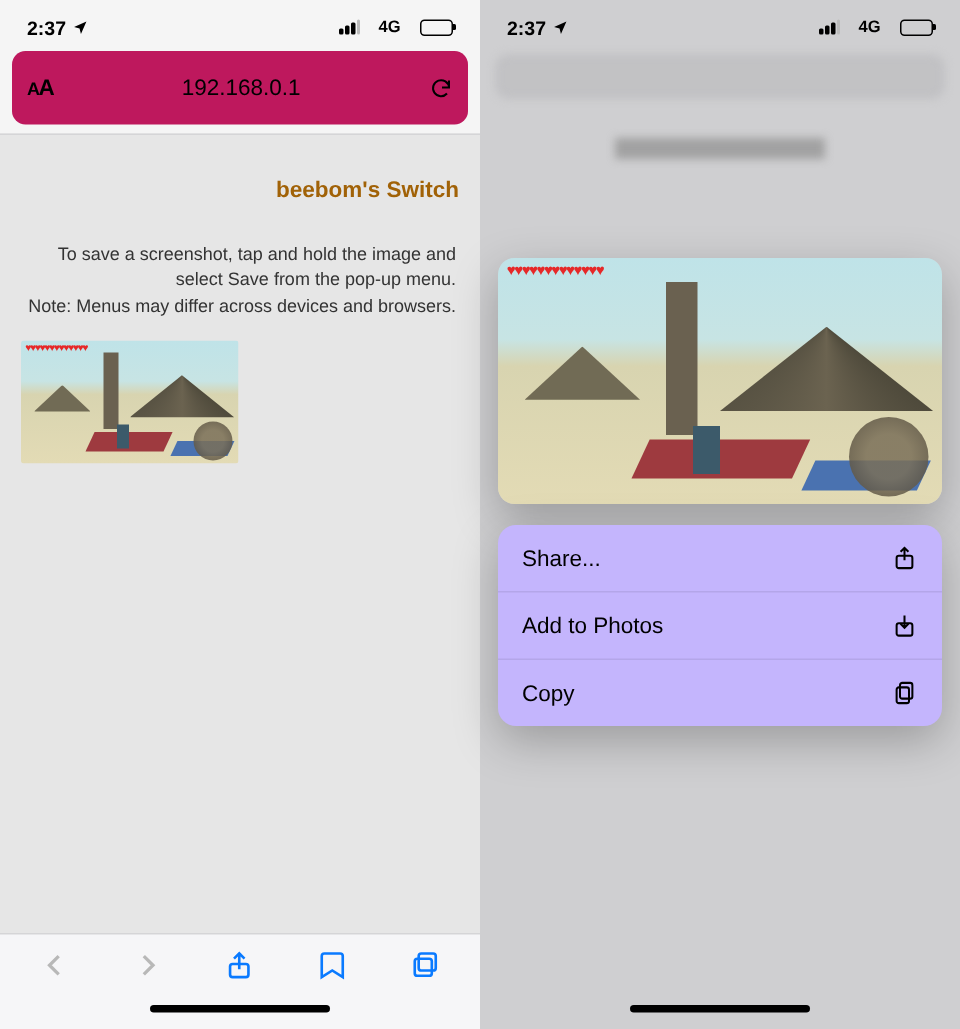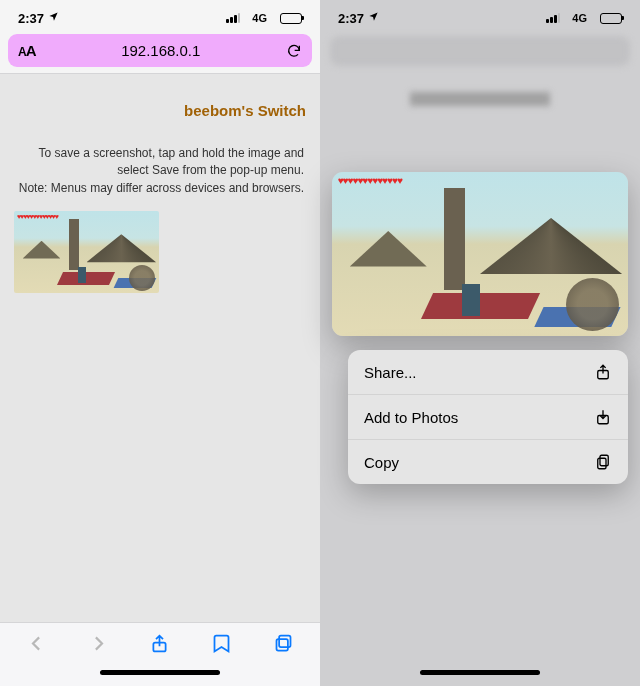--- a/index.html
+++ b/index.html
@@ -3,33 +3,33 @@
   <meta charset="utf-8">
   <style>
     * { margin: 0; padding: 0; box-sizing: border-box; font-family: -apple-system, 'Helvetica Neue', Helvetica, Arial, sans-serif; }
     body { width: 640px; height: 686px; display: flex; overflow: hidden; }
     .phone { width: 320px; height: 686px; display: flex; flex-direction: column; position: relative; }
     .phone-left { background: #f5f5f5; }
     .phone-right { background: #cfcfd1; }
 
     
     .status-bar { height: 24px; padding: 0 18px; margin-top: 6px; display: flex; align-items: center; font-size: 13px; font-weight: 600; }
-    .status-left { display: flex; align-items: flex-start; gap: 4px; }
+    .status-left { display: flex; align-items: center; gap: 4px; }
     .status-right { margin-left: auto; display: flex; align-items: center; gap: 12px; font-size: 11px; font-weight: 600; }
     .signal-bars { display: inline-flex; align-items: flex-end; gap: 1.3px; height: 10px; }
     .signal-bars span { width: 2.5px; background: #000; border-radius: 1px; }
     .signal-bars span:nth-child(1){height:4px} .signal-bars span:nth-child(2){height:6px}
     .signal-bars span:nth-child(3){height:8px} .signal-bars span:nth-child(4){height:10px; background:#bbb}
     .battery-icon { width: 22px; height: 11px; border:1px solid #000; border-radius:3px; position:relative; margin-left:1px;}
     .battery-icon::after { content:''; position:absolute; right:-3px; top:2.5px; width:2px; height:4px; background:#000; border-radius:0 1px 1px 0;}
     .battery-fill { width:55%; height:100%; background:#000; border-radius:1.5px 0 0 1.5px;}
     .loc-icon svg { width:11px; height:11px; display:block; }
 
     
-    .url-bar { margin:4px 8px 0 8px; height:33px; background:#f0abfc; border-radius:9px; display:flex; align-items:center; padding:0 10px; font-size:15px; }
+    .url-bar { margin:4px 8px 0 8px; height:49px; background:#be185d; border-radius:9px; display:flex; align-items:center; padding:0 10px; font-size:15px; }
     .url-aa { font-size:12px; letter-spacing:-1px; font-weight:600;}
     .url-aa .big { font-size:15px;}
     .url-text { flex:1; text-align:center; font-weight:500; color:#000;}
     .url-refresh svg{width:16px;height:16px;display:block;}
 
     
     .content { flex:1; background:#e6e6e6; border-top:1px solid #d5d5d7; margin-top:6px; overflow:hidden;}
     .content-inner { background:#e6e6e6; padding:18px 14px; }
     .page-title { font-size:15px; font-weight:700; text-align:right; color:#a16207; margin:10px 0 26px 0;}
     .instructions { font-size:12px; line-height:1.45; color:#333; margin-bottom:14px; padding:0 2px;}
@@ -46,21 +46,21 @@
     .blur-bg { position:absolute; inset:0; z-index:0; }
     .blur-url { margin:36px 10px 0 10px; height:30px; background:rgba(190,190,192,0.8); border-radius:9px; filter:blur(3px);}
     .blur-title { margin:26px auto 0 auto; width:140px; height:14px; background:rgba(150,150,150,0.8); filter:blur(3px);}
     .phone-right .status-bar { position:relative; z-index:2;}
     .phone-right .home-ind { position:absolute; bottom:0; left:0; right:0; background:transparent; z-index:2;}
 
     
     .preview-wrap {position:absolute;top:172px;left:12px;right:12px;height:164px;border-radius:11px;overflow:hidden;z-index:2;box-shadow:0 10px 30px rgba(0,0,0,0.25);}
 
     
-    .menu { position:absolute; top:350px; left:28px; right:12px; background:#e5e5e5; border-radius:12px; z-index:2; box-shadow:0 10px 30px rgba(0,0,0,0.25); overflow:hidden;}
+    .menu { position:absolute; top:350px; left:12px; right:12px; background:#c4b5fd; border-radius:12px; z-index:2; box-shadow:0 10px 30px rgba(0,0,0,0.25); overflow:hidden;}
     .menu-item { display:flex; align-items:center; justify-content:space-between; padding:13px 16px; font-size:15px; border-bottom:1px solid rgba(0,0,0,0.08);}
     .menu-item:last-child{border-bottom:none;}
     .menu-item svg { width:18px; height:18px; display:block;}
 
     
     .game-scene { width:100%; height:100%; position:relative; background:linear-gradient(to bottom, #bfe3e8 0%, #c7e4e4 33%, #d8d4b0 44%, #e3dbb5 100%);}
     .game-scene .tent { position:absolute; top:28%; left:50%; width:48%; height:38%; background: conic-gradient(from 120deg at 50% 0%, #4a4638 0deg, #6b6350 60deg, #555041 120deg, #3d3a2e 180deg); clip-path:polygon(50% 0,100% 90%,0 90%);}
     .game-scene .tent2 { position:absolute; top:36%; left:6%; width:26%; height:24%; background:#716b55; clip-path:polygon(50% 0,100% 90%,0 90%);}
     .game-scene .rug { position:absolute; bottom:10%; left:32%; width:36%; height:16%; background:#9e3a3f; transform:skewX(-25deg);}
     .game-scene .rug2 { position:absolute; bottom:6%; right:4%; width:26%; height:12%; background:#4a72b0; transform:skewX(-25deg);}

